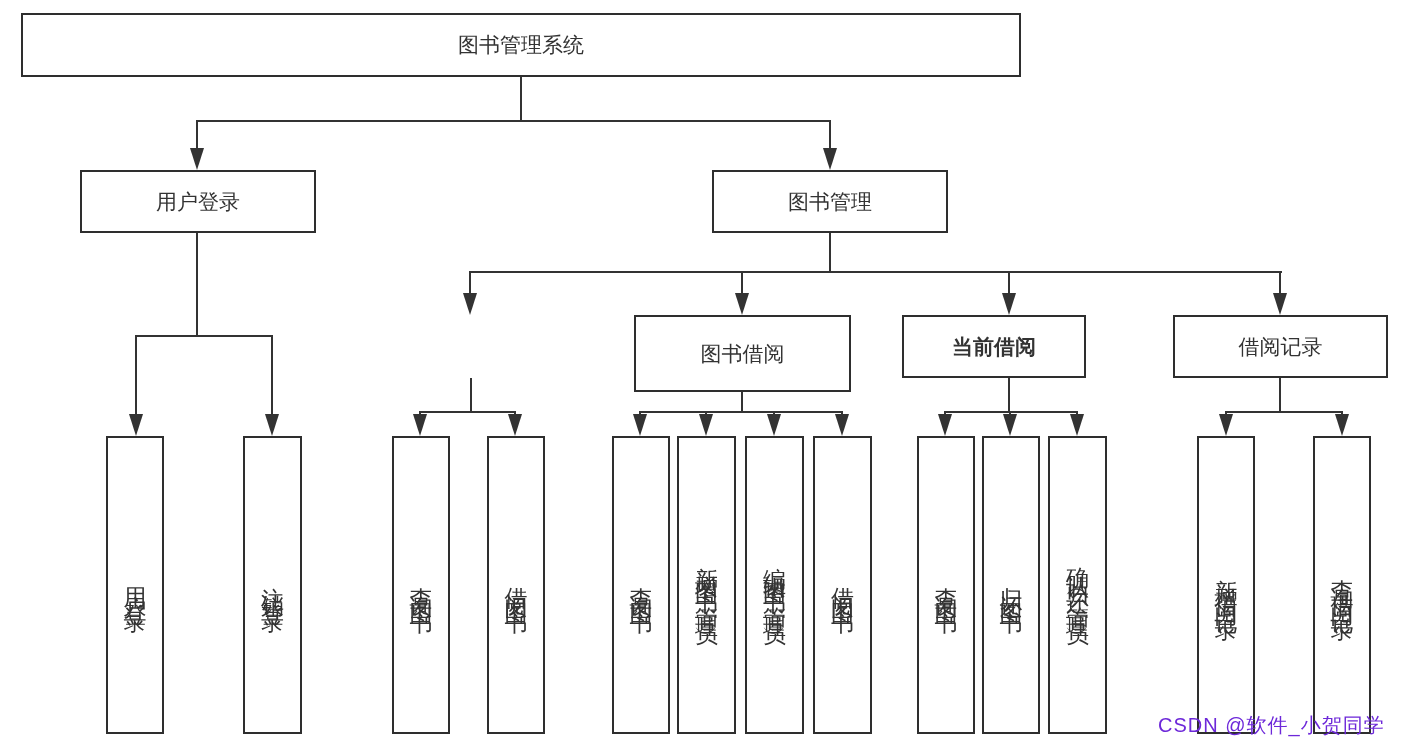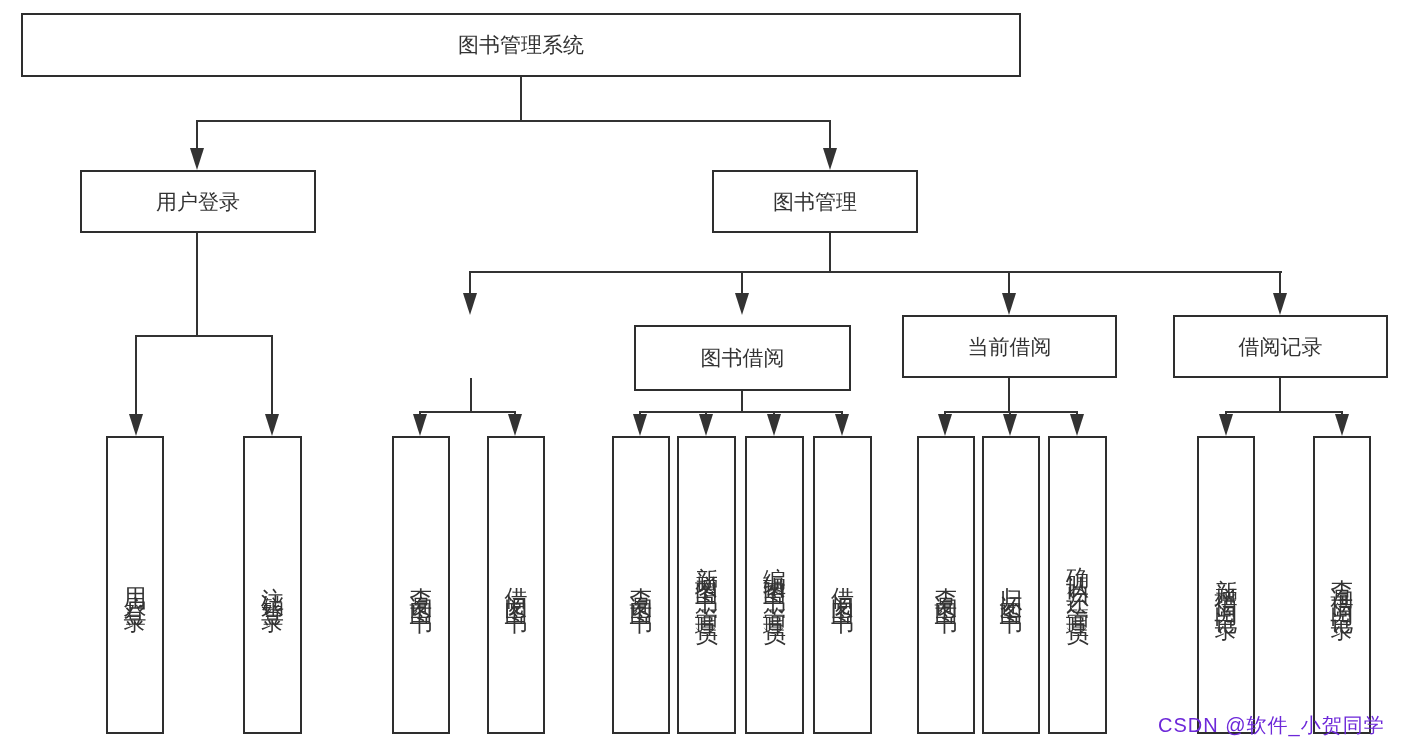--- a/index.html
+++ b/index.html
@@ -62,21 +62,21 @@
   <div class="vl" style="left:520px;top:69px;height:52px;"></div>
   <div class="hl" style="left:196px;top:120px;width:635px;"></div>
   <div class="vl" style="left:196px;top:120px;height:30px;"></div>
   <div class="ar" style="left:190px;top:148px;"></div>
   <div class="vl" style="left:829px;top:120px;height:30px;"></div>
   <div class="ar" style="left:823px;top:148px;"></div>
 
   <div class="box hlabel" style="left:80px;top:170px;width:236px;height:63px;">
     <span>用户登录</span>
   </div>
-  <div class="box hlabel" style="left:712px;top:170px;width:206px;height:63px;">
+  <div class="box hlabel" style="left:712px;top:170px;width:236px;height:63px;">
     <span>图书管理</span>
   </div>
 
   <div class="vl" style="left:196px;top:233px;height:103px;"></div>
   <div class="hl" style="left:135px;top:335px;width:138px;"></div>
   <div class="vl" style="left:135px;top:335px;height:81px;"></div>
   <div class="ar" style="left:129px;top:414px;"></div>
   <div class="vl" style="left:271px;top:335px;height:81px;"></div>
   <div class="ar" style="left:265px;top:414px;"></div>
 
@@ -84,24 +84,24 @@
   <div class="hl" style="left:469px;top:271px;width:813px;"></div>
   <div class="vl" style="left:469px;top:271px;height:24px;"></div>
   <div class="ar" style="left:463px;top:293px;"></div>
   <div class="vl" style="left:741px;top:271px;height:24px;"></div>
   <div class="ar" style="left:735px;top:293px;"></div>
   <div class="vl" style="left:1008px;top:271px;height:24px;"></div>
   <div class="ar" style="left:1002px;top:293px;"></div>
   <div class="vl" style="left:1279px;top:271px;height:24px;"></div>
   <div class="ar" style="left:1273px;top:293px;"></div>
 
-  <div class="box hlabel" style="left:634px;top:325px;width:217px;height:66px;align-items:center;">
+  <div class="box hlabel" style="left:634px;top:315px;width:217px;height:77px;align-items:center;">
     <span>图书借阅</span>
   </div>
-  <div class="box hlabel" style="left:902px;top:315px;width:215px;height:63px;">
+  <div class="box hlabel" style="left:902px;top:315px;width:184px;height:63px;font-weight:bold;">
     <span>当前借阅</span>
   </div>
   <div class="box hlabel" style="left:1173px;top:315px;width:215px;height:63px;">
     <span>借阅记录</span>
   </div>
 
   <div class="vl" style="left:470px;top:378px;height:34px;"></div>
   <div class="hl" style="left:419px;top:411px;width:97px;"></div>
   <div class="vl" style="left:419px;top:411px;height:6px;"></div>
   <div class="ar" style="left:413px;top:414px;"></div>

